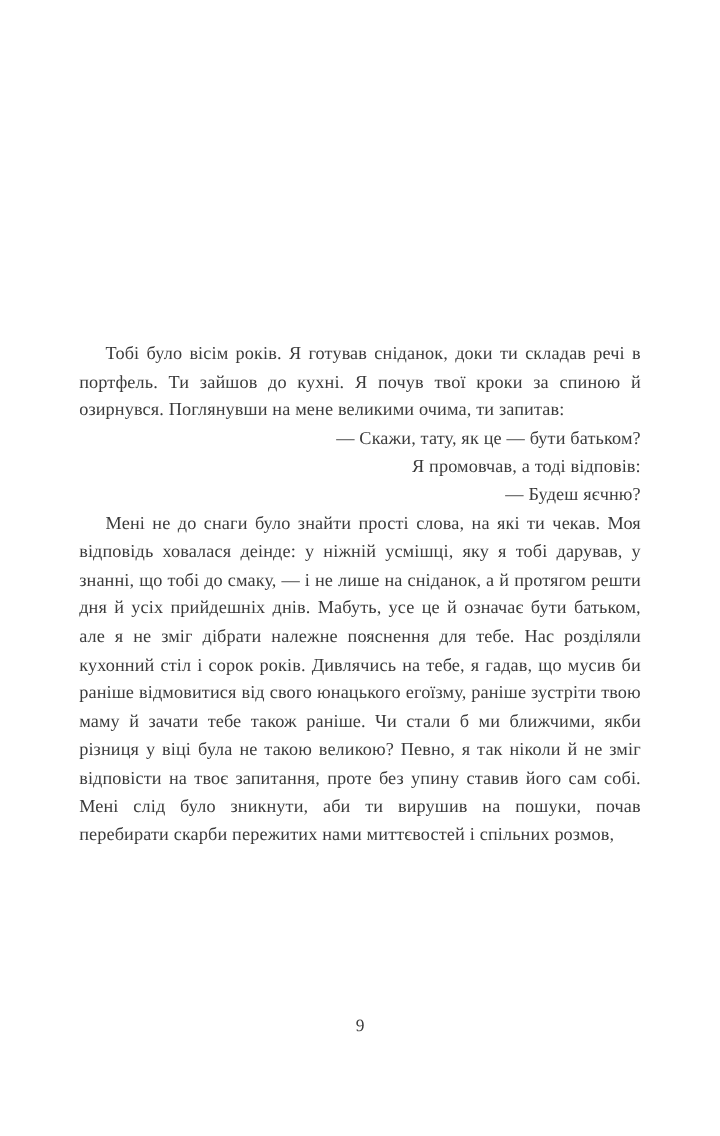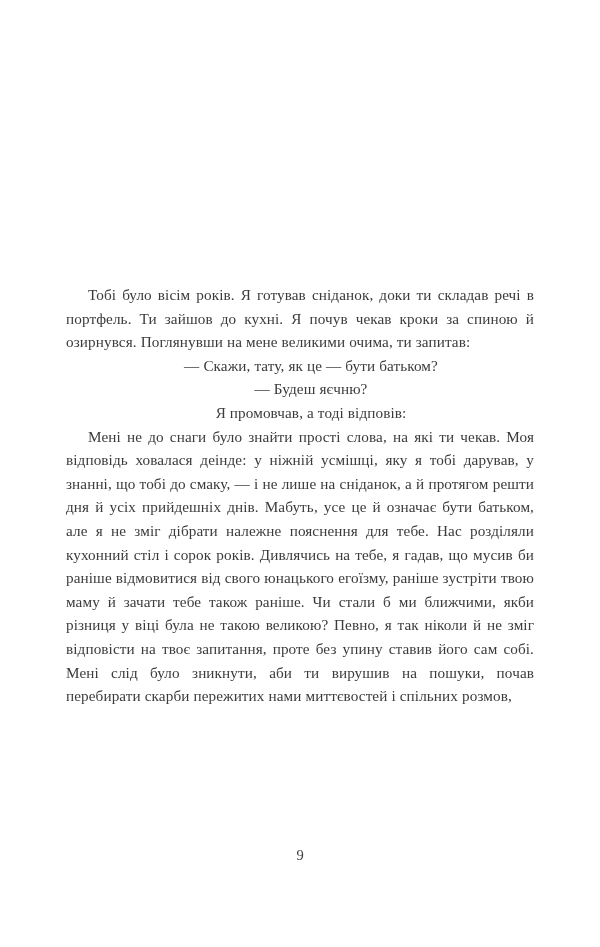--- a/index.html
+++ b/index.html
@@ -43,21 +43,21 @@
   .para {
     margin: 0;
     text-indent: 22px;
     text-align: justify;
   }
 
   
   .para-short {
     margin: 0;
     text-indent: 22px;
-    text-align: center;
+    text-align: right;
   }
 
   
   .para-last {
     margin: 0;
     text-indent: 22px;
     text-align: justify;
   }
   .para-last::after {
     content: "";
@@ -77,27 +77,27 @@
     font-family: "Liberation Serif", "DejaVu Serif", serif;
   }
 </style>
 </head>
 <body>
 
 <div class="page">
 
   <div class="text-block">
 
-    <p class="para">Тобі було вісім років. Я готував сніданок, доки ти складав речі в портфель. Ти зайшов до кухні. Я почув чекав кроки за спиною й озирнувся. Поглянувши на мене великими очима, ти запитав:</p>
+    <p class="para">Тобі було вісім років. Я готував сніданок, доки ти складав речі в портфель. Ти зайшов до кухні. Я почув твої кроки за спиною й озирнувся. Поглянувши на мене великими очима, ти запитав:</p>
 
     <p class="para-short">— Скажи, тату, як це — бути батьком?</p>
 
+    <p class="para-short">Я промовчав, а тоді відповів:</p>
+
     <p class="para-short">— Будеш яєчню?</p>
-
-    <p class="para-short">Я промовчав, а тоді відповів:</p>
 
     <p class="para">Мені не до снаги було знайти прості слова, на які ти чекав. Моя відповідь ховалася деінде: у ніжній усмішці, яку я тобі дарував, у знанні, що тобі до смаку, — і не лише на сніданок, а й протягом решти дня й усіх прийдешніх днів. Мабуть, усе це й означає бути батьком, але я не зміг дібрати належне пояснення для тебе. Нас розділяли кухонний стіл і сорок років. Дивлячись на тебе, я гадав, що мусив би раніше відмовитися від свого юнацького егоїзму, раніше зустріти твою маму й зачати тебе також раніше. Чи стали б ми ближчими, якби різниця у віці була не такою великою? Певно, я так ніколи й не зміг відповісти на твоє запитання, проте без упину ставив його сам собі. Мені слід було зникнути, аби ти вирушив на пошуки, почав перебирати скарби пережитих нами миттєвостей і спільних розмов,</p>
 
 
   </div>
 
   <div class="folio">9</div>
 
 </div>
 

